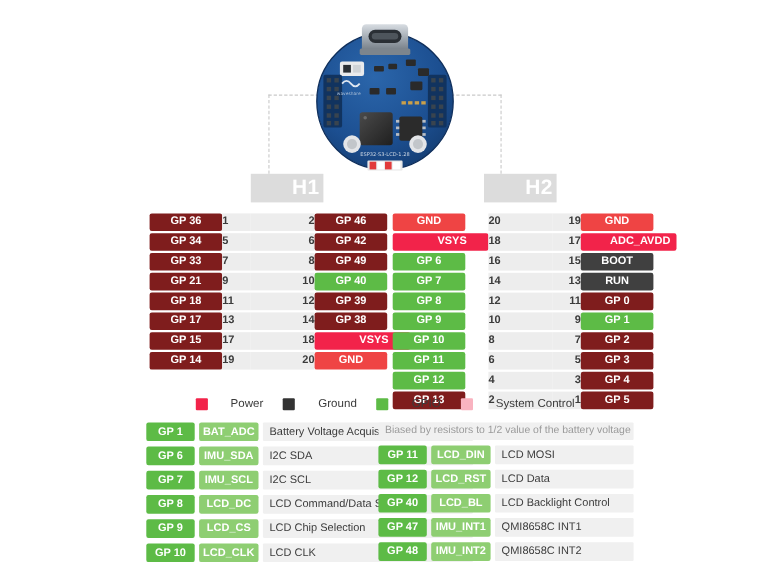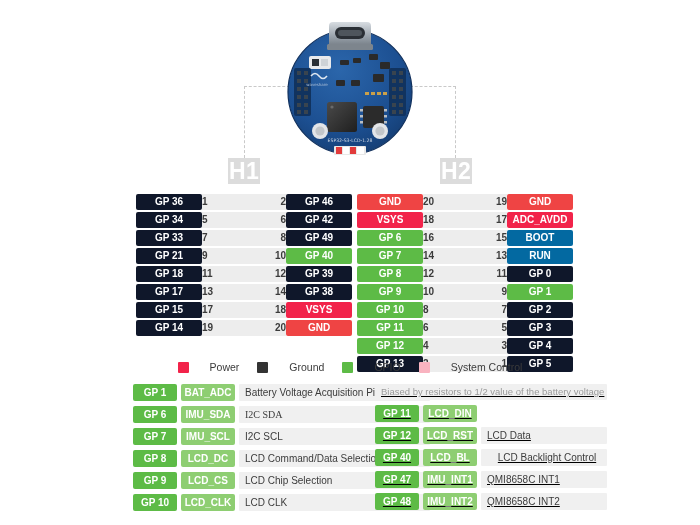--- a/index.html
+++ b/index.html
@@ -15,44 +15,45 @@
   
   .board-area{position:absolute;left:0;top:8px;width:700px;height:160px;}
   .board-wrap{position:absolute;left:281px;top:10px;width:138px;height:142px;}
 
   
   .leader{position:absolute;border:0;border-top:1px dashed #c9c9c9;}
   .leader-v{position:absolute;border:0;border-left:1px dashed #c9c9c9;}
 
   .hlabel{
     position:absolute;width:32px;height:26px;background:#dcdcdc;color:#ffffff;
-    font-size:23px;font-weight:bold;display:flex;align-items:center;justify-content:center;
+    font-size:19px;font-weight:bold;display:flex;align-items:center;justify-content:center;
     letter-spacing:.3px;
+    padding-left:34px;
   }
 
   
   .pintable{position:absolute;border-collapse:separate;border-spacing:0 2px;}
   .pintable td{height:16px;padding:0;}
   .cell{
     height:16px;line-height:16px;font-size:10px;font-weight:bold;color:#ffffff;
     text-align:center;border-radius:2px;white-space:nowrap;
   }
   .num{
     height:16px;line-height:16px;font-size:10px;font-weight:bold;color:#3b3b3b;
     background:#ededed;text-align:center;width:26px;
   }
   .gapcell{background:#ededed;width:32px;height:16px;}
   .numL{text-align:left;padding-left:5px;}
   .numR{text-align:right;padding-right:5px;}
 
   .c-gpio{background:#5dbb46;}
-  .c-gpio-dim{background:#0f172a;}
-  .c-power{background:#f2234a;}
+  .c-gpio-dim{background:#7f1d1d;}
+  .c-power{background:#f2234a;padding-left:21px;}
   .c-gnd{background:#ef4444;}
-  .c-sys{background:#0369a1;}
+  .c-sys{background:#404040;}
   .w-pin{width:66px;}
 
   
   .legend{position:absolute;left:0;top:361px;width:700px;display:flex;justify-content:center;align-items:center;gap:18px;}
   .legend-item{display:flex;align-items:center;gap:5px;}
   .swatch{width:11px;height:11px;border-radius:1px;display:inline-block;}
   .legend-label{font-size:10.5px;color:#3b3b3b;padding-left:16px;}
 
   
   .functbl{position:absolute;}
@@ -426,21 +427,21 @@
 
 <div class="functbl" id="ftl" style="left:133px;top:384px;">
     <div class="frow">
       <div class="fchip w-gp">GP 1</div>
       <div class="fchip w-fn dim">BAT_ADC</div>
       <div class="fdesc" style="width: 185px;">Battery Voltage Acquisition Pin</div>
     </div>
     <div class="frow">
       <div class="fchip w-gp">GP 6</div>
       <div class="fchip w-fn dim">IMU_SDA</div>
-      <div class="fdesc" style="width: 185px; font-family: Liberation Serif, serif;">I2C SDA</div>
+      <div class="fdesc" style="width: 185px;">I2C SDA</div>
     </div>
     <div class="frow">
       <div class="fchip w-gp">GP 7</div>
       <div class="fchip w-fn dim">IMU_SCL</div>
       <div class="fdesc" style="width: 185px;">I2C SCL</div>
     </div>
     <div class="frow">
       <div class="fchip w-gp">GP 8</div>
       <div class="fchip w-fn dim">LCD_DC</div>
       <div class="fdesc" style="width: 185px;">LCD Command/Data Selection</div>
@@ -450,36 +451,37 @@
       <div class="fchip w-fn dim">LCD_CS</div>
       <div class="fdesc" style="width: 185px;">LCD Chip Selection</div>
     </div>
     <div class="frow">
       <div class="fchip w-gp">GP 10</div>
       <div class="fchip w-fn dim">LCD_CLK</div>
       <div class="fdesc" style="width: 185px;">LCD CLK</div>
     </div>
   </div>
 
-<div class="functbl" id="ftr" style="left:375px;top:384px;text-decoration:underline;">
+<div class="functbl" id="ftr" style="left:344px;top:384px;">
   <div class="note" style="width:226px;">Biased by resistors to 1/2 value of the battery voltage</div>
   <div id="ftr-rows">
       <div class="frow">
         <div class="fchip w-gp">GP 11</div>
         <div class="fchip w-fn dim">LCD_DIN</div>
+        <div class="fdesc" style="width: 120px;">LCD MOSI</div>
       </div>
       <div class="frow">
         <div class="fchip w-gp">GP 12</div>
         <div class="fchip w-fn dim">LCD_RST</div>
         <div class="fdesc" style="width: 120px;">LCD Data</div>
       </div>
       <div class="frow">
         <div class="fchip w-gp">GP 40</div>
         <div class="fchip w-fn dim">LCD_BL</div>
-        <div class="fdesc" style="width: 120px; text-align: center;">LCD Backlight Control</div>
+        <div class="fdesc" style="width: 120px;">LCD Backlight Control</div>
       </div>
       <div class="frow">
         <div class="fchip w-gp">GP 47</div>
         <div class="fchip w-fn dim">IMU_INT1</div>
         <div class="fdesc" style="width: 120px;">QMI8658C INT1</div>
       </div>
       <div class="frow">
         <div class="fchip w-gp">GP 48</div>
         <div class="fchip w-fn dim">IMU_INT2</div>
         <div class="fdesc" style="width: 120px;">QMI8658C INT2</div>

